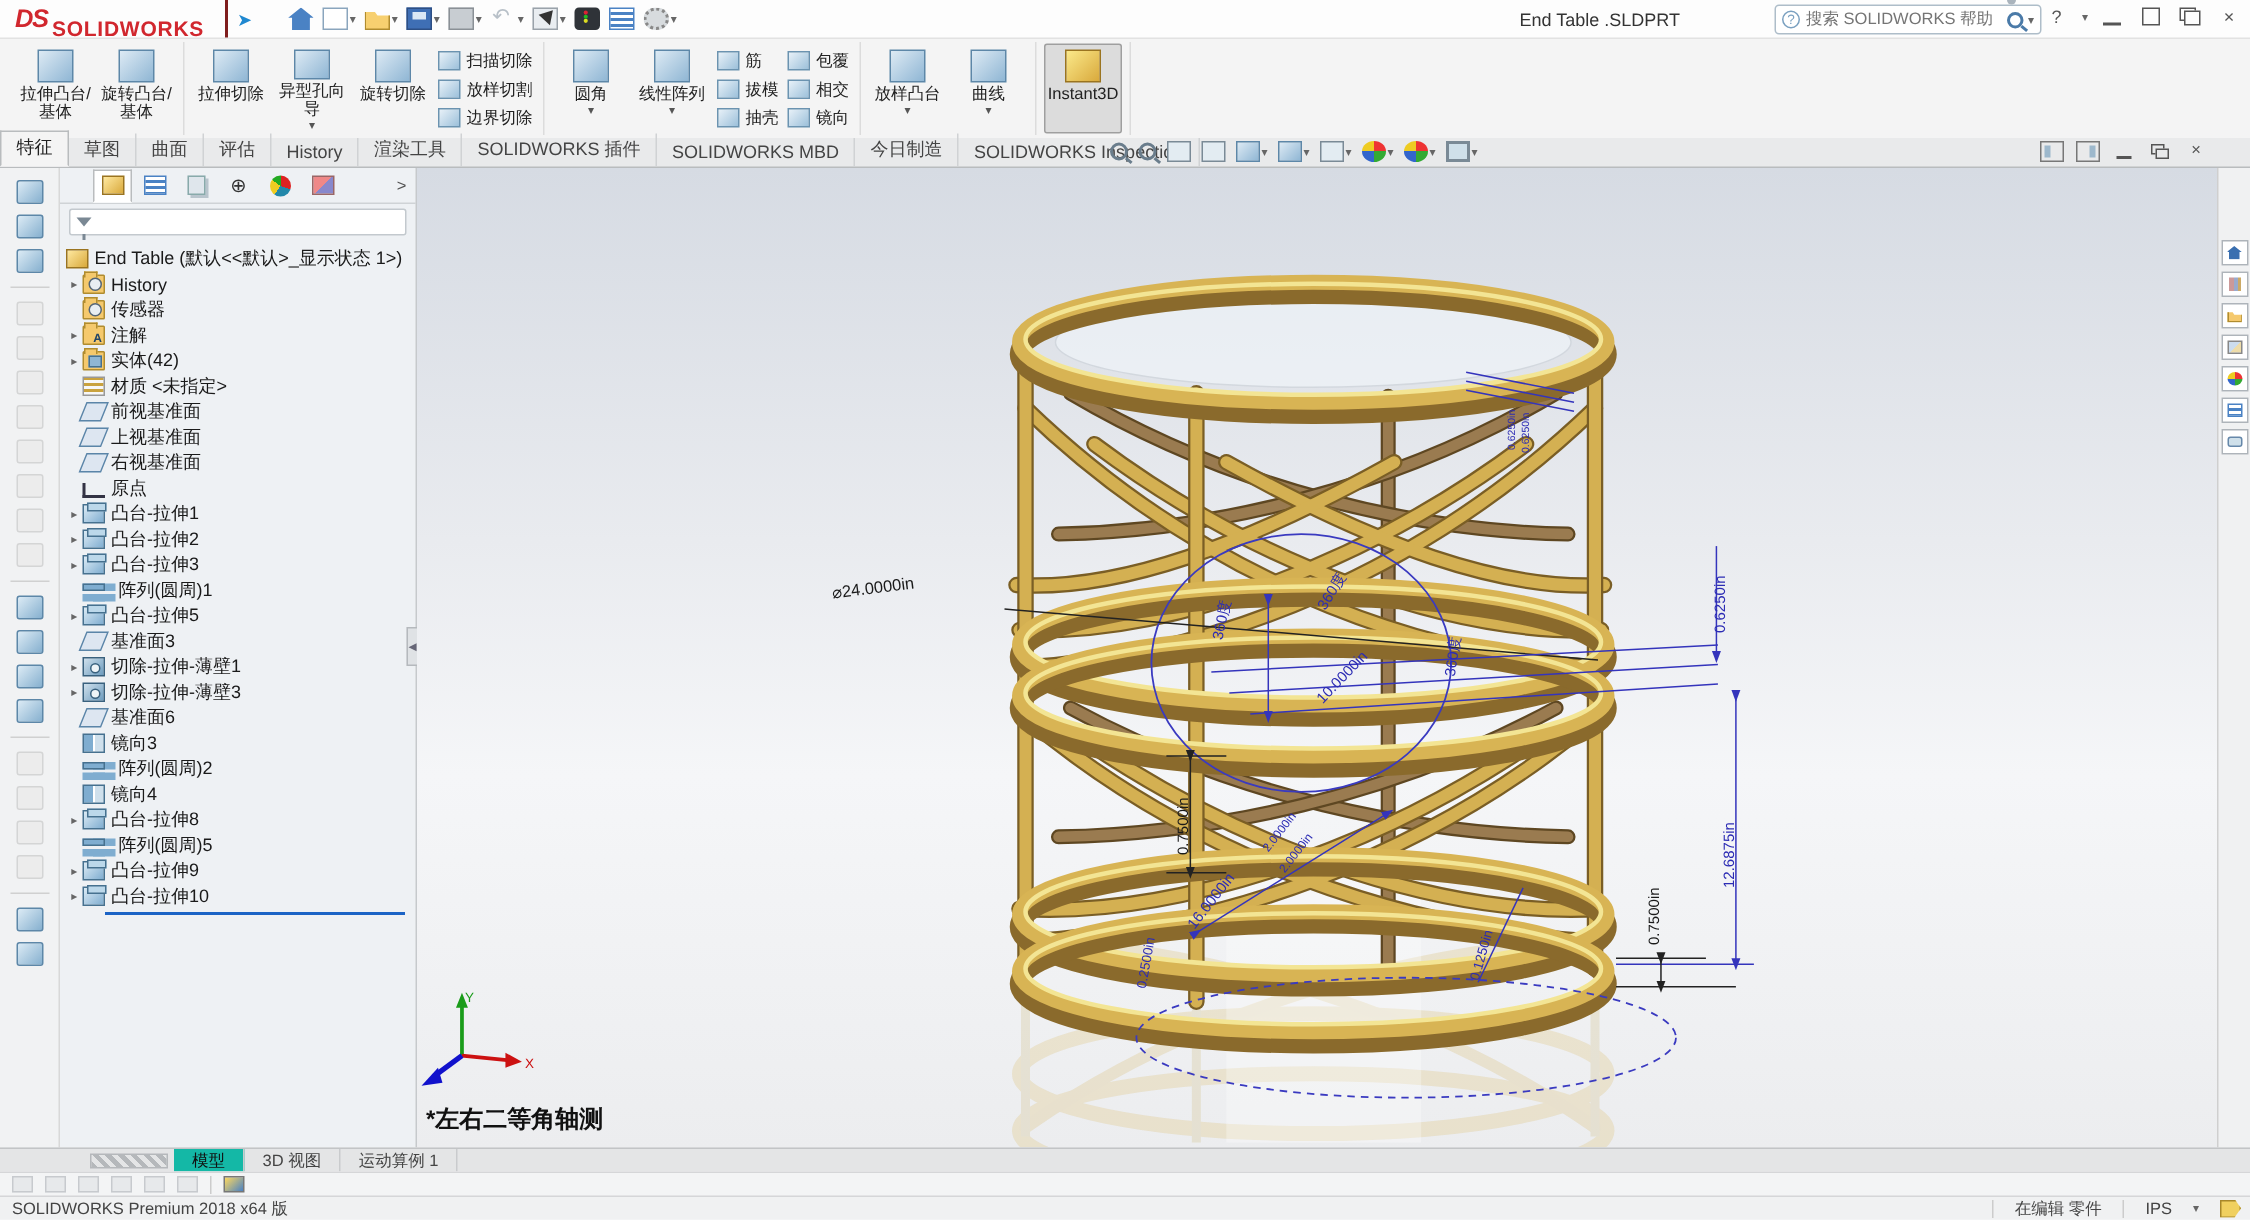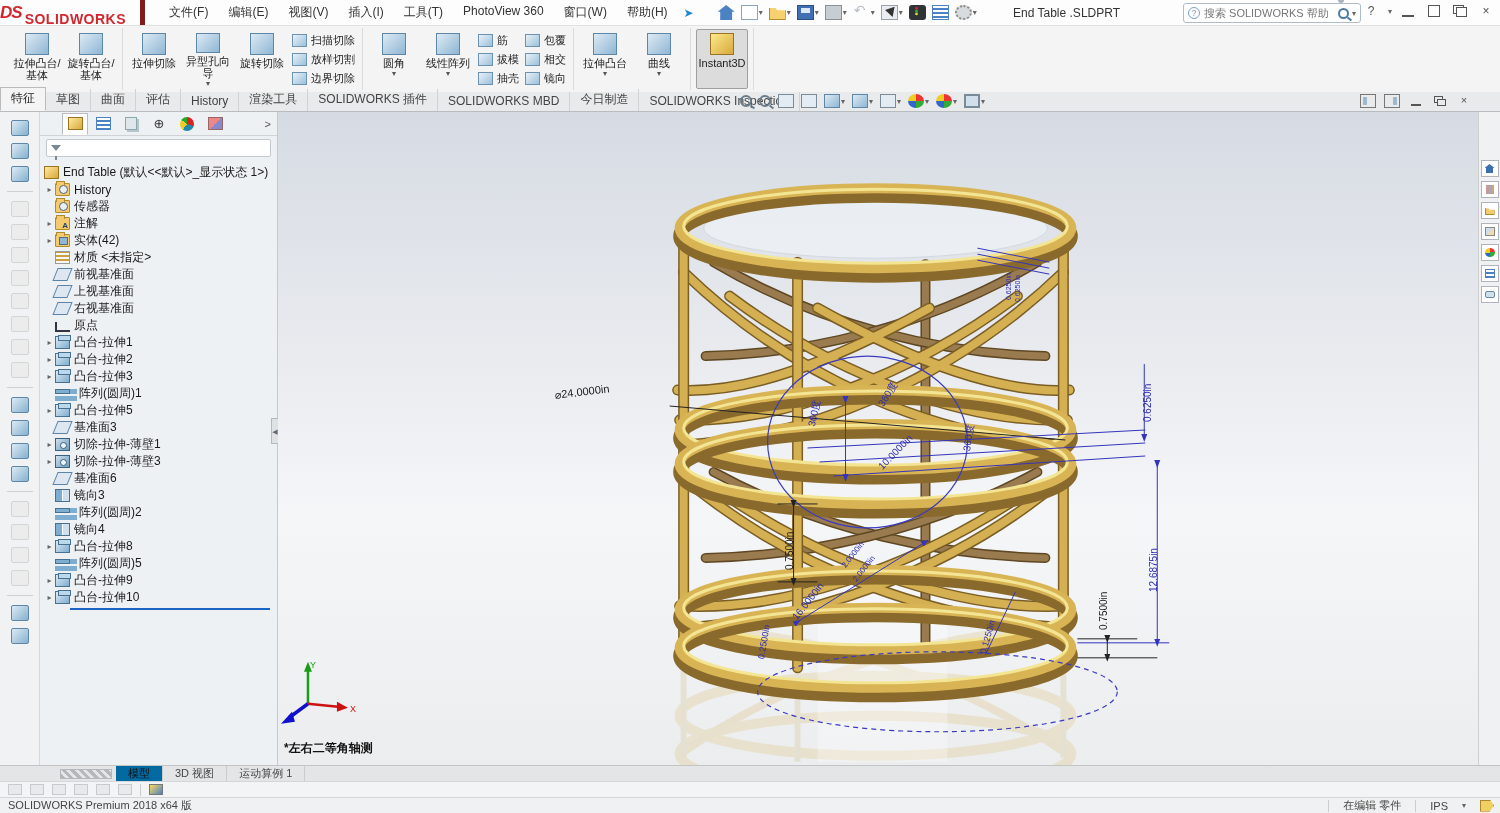--- a/index.html
+++ b/index.html
@@ -2,21 +2,21 @@
 <html><head>
 <meta charset="utf-8">
 <style>
   * { box-sizing: border-box; margin: 0; padding: 0; }
   html,body { width:1500px; height:813px; overflow:hidden; }
   body { font-family:"Liberation Sans","DejaVu Sans",sans-serif; font-size:12px; color:#222; background:#f4f5f6; }
   .app { position:relative; width:1500px; height:813px; background:#f4f5f6; }
 
   
   #menubar { position:absolute; left:0; top:0; width:1500px; height:26px; background:#fdfdfd; border-bottom:1px solid #e2e2e2; display:flex; align-items:center; }
-  .logo { display:flex; align-items:baseline; gap:3px; padding:0 14px 0 0; border-right:5px solid #7f1d1d; height:100%; align-items:center; }
+  .logo { display:flex; align-items:baseline; gap:3px; padding:0 14px 0 10px; border-right:2px solid #7f1d1d; height:100%; align-items:center; }
   .logo .mark { color:#d1272e; font-weight:bold; font-style:italic; font-size:17px; letter-spacing:-1px; }
   .logo .name { color:#d1272e; font-weight:bold; font-size:14px; letter-spacing:.5px;margin-top:12px; }
   .menus { display:flex; margin-left:14px; }
   .menu-item { padding:4px 10px; color:#333; cursor:default; }
   .pin { color:#1f88d0; margin-left:6px; font-size:12px; }
   .quick { display:flex; align-items:center; margin-left:22px; gap:2px; }
   .qwrap { display:flex; align-items:center; padding:2px 2px; }
   .qicon { width:17px; height:15px; position:relative; }
   .qcaret { font-size:8px; color:#666; margin-left:1px; }
   .qi-home { background:#4a82c4; clip-path:polygon(50% 0,100% 45%,85% 45%,85% 100%,15% 100%,15% 45%,0 45%); }
@@ -131,39 +131,39 @@
   #rollback { border-top:2px solid #1b63c5; width:200px; margin:2px 0 0 26px; }
   #splitter { position:absolute; left:277px; top:112px; width:1px; height:653px; background:#c6c9cc; }
   #split-handle { position:absolute; left:271px; top:418px; width:8px; height:26px; background:#dfe2e5; border:1px solid #b5b9bd; font-size:7px; color:#667; text-align:center; line-height:26px; }
 
   
   #viewport { position:absolute; left:278px; top:112px; width:1200px; height:653px; background:linear-gradient(180deg,#d6dbe3 0%,#e9ebef 38%,#f5f6f8 62%,#ecedef 100%); overflow:hidden; }
   #gfx { position:absolute; left:0; top:0; }
   .dim { position:absolute; white-space:nowrap; transform-origin:0 0; font-family:"Liberation Sans",sans-serif; }
   .dim.blue { color:#2c2cb4; }
   .dim.dark { color:#1a1a1a; }
-  #view-label { position:absolute; left:6px; bottom:8px; font-weight:bold; font-size:12px; color:#111; }
+  #view-label { position:absolute; left:6px; bottom:8px; font-weight:bold; font-size:16px; color:#111; }
 
   
   #taskpane { position:absolute; right:0; top:112px; width:22px; height:653px; background:#f0f1f2; border-left:1px solid #cfcfcf; display:flex; flex-direction:column; align-items:center; padding-top:48px; gap:4px; }
   .tpico { width:18px; height:17px; border:1px solid #aeb4ba; background:#fff; position:relative; }
   .tp-home { background:#fff; }
   .tp-home::after { content:""; position:absolute; inset:3px; background:#3a6fb0; clip-path:polygon(50% 0,100% 45%,85% 45%,85% 100%,15% 100%,15% 45%,0 45%); }
   .tp-lib::after { content:""; position:absolute; inset:3px 4px; background:repeating-linear-gradient(90deg,#c99 0 3px,#9ac 3px 6px,#ca6 6px 9px); }
   .tp-folder::after { content:""; position:absolute; inset:4px 3px 3px; background:#f5c96d; border:1px solid #b08c2f; clip-path:polygon(0 15%,40% 15%,50% 35%,100% 35%,100% 100%,0 100%); }
   .tp-palette::after { content:""; position:absolute; inset:3px; border:1px solid #888; background:linear-gradient(135deg,#cde 0 50%,#eda 50%); }
   .tp-sphere::after { content:""; position:absolute; inset:3px; border-radius:50%; background:conic-gradient(#e33 0 25%,#3a3 25% 50%,#36c 50% 75%,#ec2 75%); }
   .tp-props::after { content:""; position:absolute; inset:3px; background:repeating-linear-gradient(#fff 0 2px,#4a82c4 2px 4px); border:1px solid #4a82c4; }
   .tp-forum::after { content:""; position:absolute; inset:4px 3px; background:#cfe0ea; border:1px solid #68a; border-radius:2px; }
 
   
   #doctabs { position:absolute; left:0; top:765px; width:1500px; height:16px; background:#e4e5e6; border-top:1px solid #c2c4c6; display:flex; align-items:stretch; font-size:11px; }
   .dthatch { width:52px; height:10px; margin:3px 4px 0 60px; background:repeating-linear-gradient(45deg,#b5b8bb 0 3px,#e4e5e6 3px 6px); border:1px solid #b5b8bb; }
   .dtab { padding:1px 12px; color:#444; border-right:1px solid #c9cbcd; display:flex; align-items:center; cursor:default; }
-  .dtab.active { background:#0369a1; color:#111; }
+  .dtab.active { background:#14b8a6; color:#111; }
   #filterbar { position:absolute; left:0; top:781px; width:1500px; height:16px; background:#f3f4f5; border-top:1px solid #d5d6d8; display:flex; align-items:center; gap:8px; padding-left:8px; }
   .fico { width:14px; height:11px; border:1px solid #b9bdc1; background:#e4e6e8; opacity:.75; }
   .fico.active { background:linear-gradient(135deg,#ffd95e,#4a82c4); border-color:#777; opacity:1; }
   .fsep { height:12px; border-left:1px solid #ccc; }
   #statusbar { position:absolute; left:0; top:797px; width:1500px; height:16px; background:#f0f1f2; border-top:1px solid #d5d6d8; display:flex; align-items:center; font-size:11px; color:#444; }
   #status-left { padding-left:8px; }
   #status-right { margin-left:auto; display:flex; align-items:center; gap:14px; padding-right:6px; }
   .ssep { height:12px; border-left:1px solid #ccc; }
   .scaret { font-size:8px; color:#666; }
   .stag { width:14px; height:12px; background:#f0d060; border:1px solid #a8882a; clip-path:polygon(0 0,70% 0,100% 50%,70% 100%,0 100%); }
@@ -171,30 +171,20 @@
 </head>
 <body>
 
 <div class="app">
 
   <div id="menubar">
     <div class="logo">
       <span class="mark">DS</span>
       <span class="name">SOLIDWORKS</span>
     </div>
-    <div class="menus" id="menus">
-        <span class="menu-item">文件(F)</span>
-        <span class="menu-item">编辑(E)</span>
-        <span class="menu-item">视图(V)</span>
-        <span class="menu-item">插入(I)</span>
-        <span class="menu-item">工具(T)</span>
-        <span class="menu-item">PhotoView 360</span>
-        <span class="menu-item">窗口(W)</span>
-        <span class="menu-item">帮助(H)</span>
-      </div>
     <span class="pin">➤</span>
     <div class="quick" id="quick-tools">
         <span class="qwrap">
           <span class="qicon qi-home"></span>
         </span>
         <span class="qwrap">
           <span class="qicon qi-new-document"></span>
           <span class="qcaret">▾</span>
         </span>
         <span class="qwrap">
@@ -322,21 +312,21 @@
           </div>
           <div class="rsrow">
             <span class="sic"></span>
             <span class="rslab">镜向</span>
           </div>
         </div>
       </div>
       <div class="rgroup">
         <div class="rlarge" title="参考几何体">
           <div class="ric"></div>
-          <div class="rlab">拉伸凸台</div>
+          <div class="rlab">放样凸台</div>
           <div class="rcaret">▾</div>
         </div>
         <div class="rlarge" title="曲线">
           <div class="ric"></div>
           <div class="rlab">曲线</div>
           <div class="rcaret">▾</div>
         </div>
       </div>
       <div class="rgroup">
         <div class="rlarge pressed" title="Instant3D">

